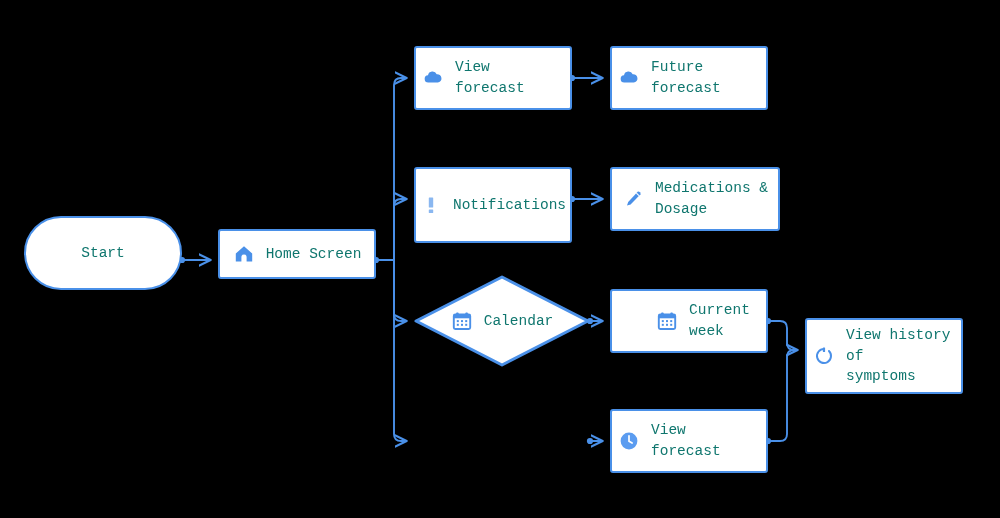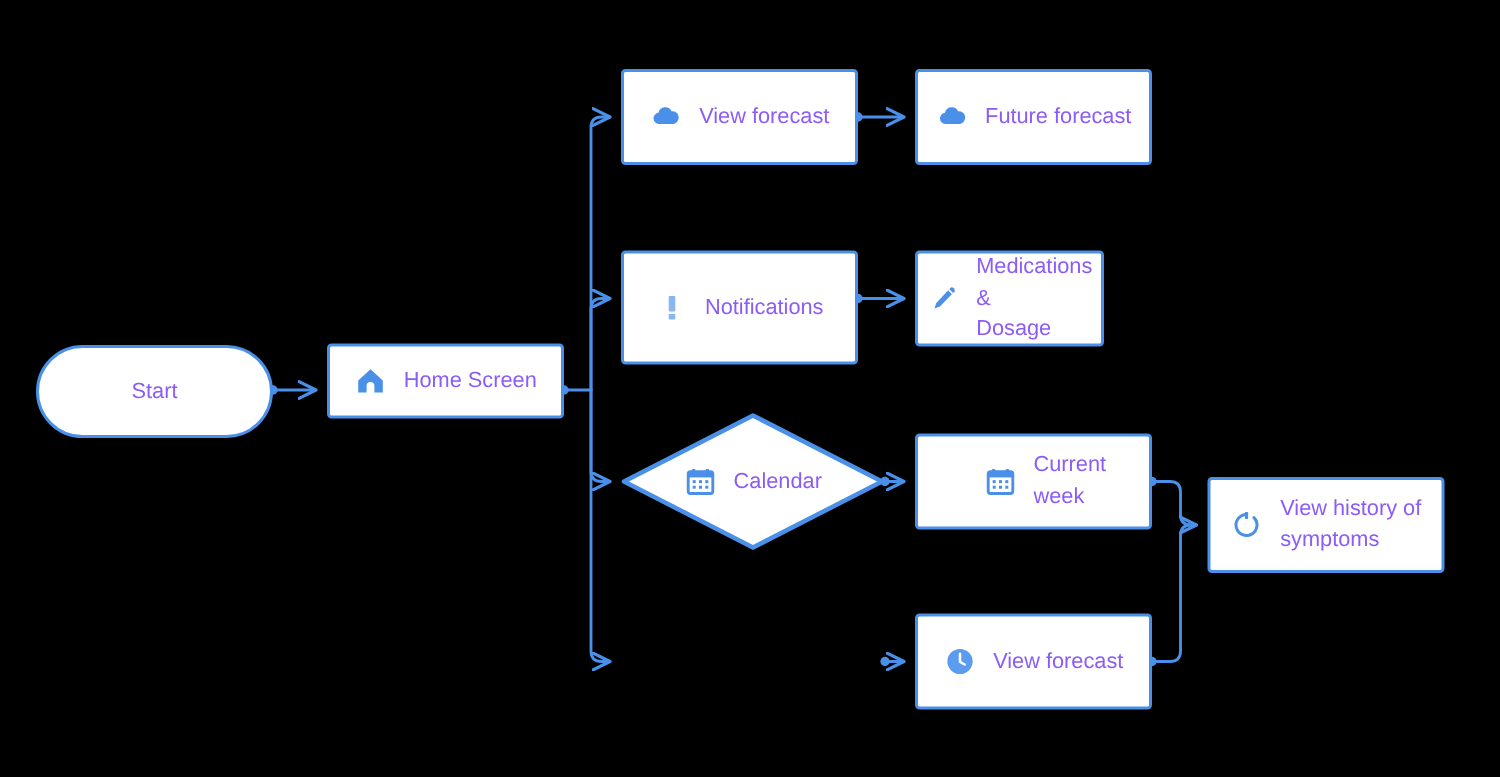--- a/index.html
+++ b/index.html
@@ -69,24 +69,24 @@
     width: 22px;
     height: 22px;
     display: flex;
     align-items: center;
     justify-content: center;
   }
   .node-icon svg {
     display: block;
   }
   .node-label {
-    font-family: Liberation Sans, sans-serif;
+    font-family: Liberation Mono, monospace;
     font-size: 14.5px;
     line-height: 1.42;
-    color: #8b5cf6;
+    color: #0f766e;
     white-space: pre-line;
     text-align: left;
   }
   .node-label.centered {
     text-align: center;
   }
 </style>
 </head>
 <body>
 
@@ -128,21 +128,21 @@
       <path d="M 590 441 L 602 441" marker-end="url(#arrow)"></path>
 
       <circle cx="768" cy="321" r="3.1" fill="#4a90e8" stroke="none"></circle>
       <path d="M 768 321 L 780 321 Q 787 321 787 328 L 787 343 Q 787 350 794 350 L 797 350" marker-end="url(#arrow)"></path>
 
       <circle cx="768" cy="441" r="3.1" fill="#4a90e8" stroke="none"></circle>
       <path d="M 768 441 L 780 441 Q 787 441 787 434 L 787 357 Q 787 350 794 350 L 797 350"></path>
     </g>
   </svg>
 
-  <div class="node pill" style="left:24px; top:230px; width:158px; height:62px;">
+  <div class="node pill" style="left:24px; top:216px; width:158px; height:74px;">
     <div class="node-inner center-only">
       <span class="node-label centered">Start</span>
     </div>
   </div>
 
   <div class="node rect" style="left:218px; top:229px; width:158px; height:50px;">
     <div class="node-inner">
       <span class="node-icon">
         <svg width="22" height="22" viewBox="0 0 22 22">
           <path d="M11 3.2 L19.2 10.6 L19.2 18.6 L13.6 18.6 L13.6 14.2
@@ -184,21 +184,21 @@
       <span class="node-icon">
         <svg width="22" height="22" viewBox="0 0 22 22">
           <rect x="8.8" y="3.4" width="4.4" height="10.2" rx="0.6" fill="#8ab7f0"></rect>
           <rect x="8.8" y="15.4" width="4.4" height="3.6" rx="0.6" fill="#8ab7f0"></rect>
         </svg>
       </span>
       <span class="node-label">Notifications</span>
     </div>
   </div>
 
-  <div class="node rect" style="left:610px; top:167px; width:126px; height:64px;">
+  <div class="node rect" style="left:610px; top:167px; width:170px; height:64px;">
     <div class="node-inner">
       <span class="node-icon">
         <svg width="22" height="22" viewBox="0 0 22 22">
           <path d="M15.9 3.6 a2.2 2.2 0 0 1 2.6 2.6 L8.6 16.4 L5.0 17.6 L6.2 14.0 Z" fill="#4a90e8"></path>
           <path d="M14.4 5.1 L17.0 7.7" stroke="#ffffff" stroke-width="1.1"></path>
         </svg>
       </span>
       <span class="node-label">Medications &amp;
 Dosage</span>
     </div>
@@ -253,21 +253,21 @@
       <span class="node-icon">
         <svg width="22" height="22" viewBox="0 0 22 22">
           <circle cx="11" cy="11" r="8.4" fill="#5b9cf0"></circle>
           <path d="M11 5.8 L11 11.2 L14.1 13.0" stroke="#ffffff" stroke-width="1.7" fill="none" stroke-linecap="round" stroke-linejoin="round"></path>
         </svg>
       </span>
       <span class="node-label">View forecast</span>
     </div>
   </div>
 
-  <div class="node rect" style="left:805px; top:318px; width:158px; height:64px;">
+  <div class="node rect" style="left:805px; top:318px; width:158px; height:76px;">
     <div class="node-inner">
       <span class="node-icon">
         <svg width="22" height="22" viewBox="0 0 22 22">
           <path d="M11 4.0 a7.0 7.0 0 1 0 4.95 2.05" fill="none" stroke="#4a90e8" stroke-width="2.0" stroke-linecap="round"></path>
           <rect x="9.9" y="2.4" width="2.2" height="4.6" rx="0.5" fill="#4a90e8"></rect>
         </svg>
       </span>
       <span class="node-label">View history of
 symptoms</span>
     </div>

